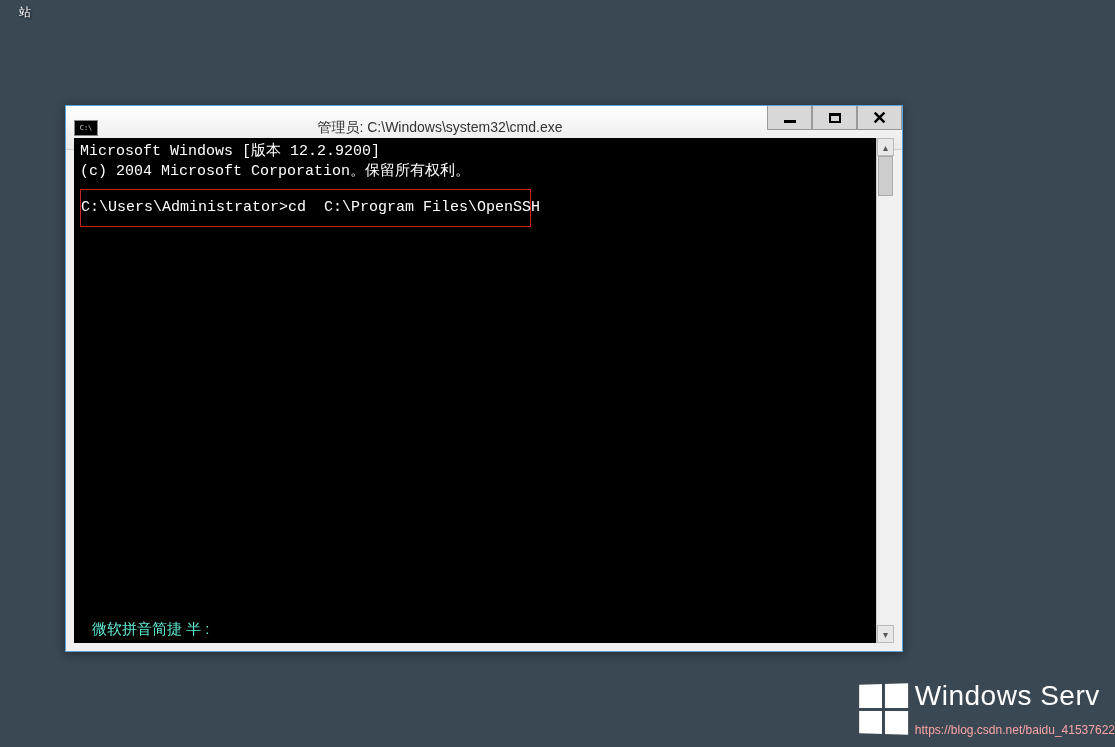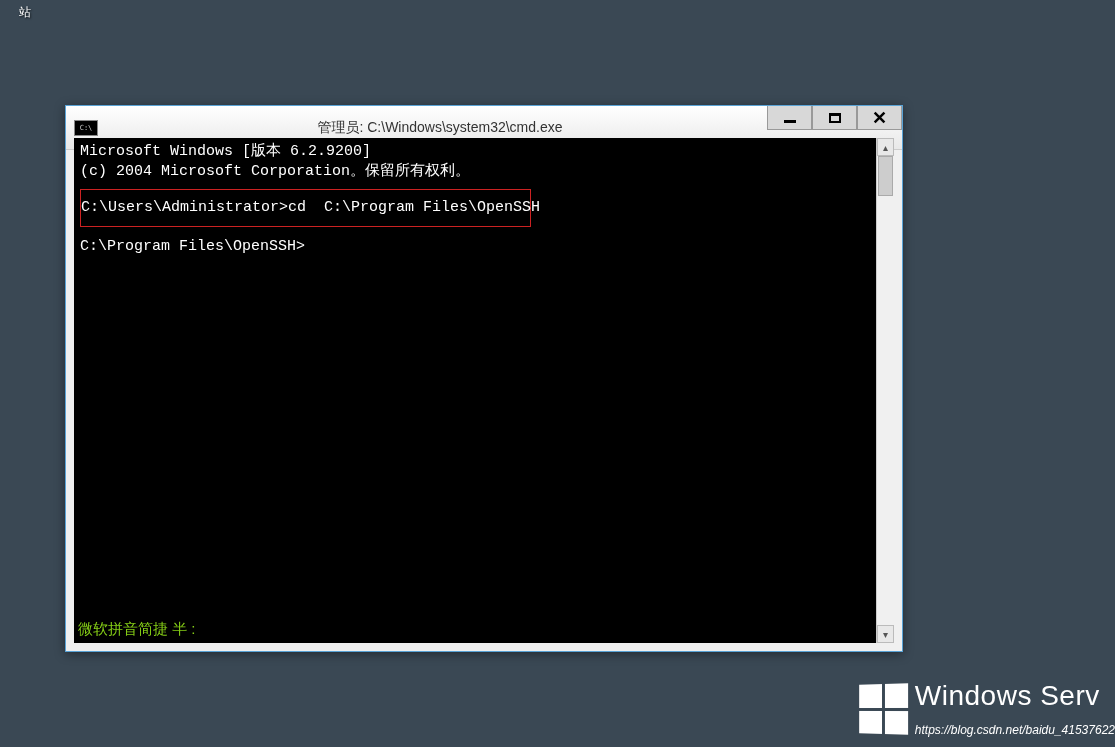--- a/index.html
+++ b/index.html
@@ -133,22 +133,22 @@
     .highlight-box {
       border: 1px solid #cc2222;
       padding: 8px 4px 8px 0;
       margin-top: 6px;
       display: inline-block;
       width: 451px;
     }
     .ime-status {
       position: absolute;
       bottom: 4px;
-      left: 4px;
-      color: #84cc16;
+      left: 18px;
+      color: #5eead4;
       font-family: "SimSun", "Microsoft YaHei", sans-serif;
       font-size: 15px;
     }
     .scrollbar {
       width: 18px;
       background: #f0f0f0;
       border-left: 1px solid #ccc;
       position: relative;
       display: flex;
       flex-direction: column;
@@ -205,23 +205,22 @@
       line-height: 1.1;
     }
     .branding-main {
       font-size: 28px;
       font-weight: 300;
       color: white;
       letter-spacing: 0.5px;
     }
     .branding-url {
       font-size: 12px;
-      color: #ffffff;
+      color: #fca5a5;
       margin-top: 12px;
-      font-style: italic;
     }
   </style>
 </head>
 <body>
 
 <div class="desktop-icon">
   <div class="desktop-icon-label">站</div>
 </div>
 
 <div class="cmd-window">
@@ -236,26 +235,25 @@
         <div class="maximize-glyph"></div>
       </div>
       <div class="window-btn close">
         <span class="close-glyph">✕</span>
       </div>
     </div>
   </div>
 
   <div class="terminal-area">
     <div class="terminal-content">
-      <div class="terminal-line">Microsoft Windows [版本 6.2.9200]</div>
+      <div class="terminal-line">Microsoft Windows [版本 12.2.9200]</div>
       <div class="terminal-line">(c) 2004 Microsoft Corporation。保留所有权利。</div>
       <div class="highlight-box">
         <span class="terminal-line">C:\Users\Administrator&gt;cd  C:\Program Files\OpenSSH</span>
       </div>
-      <div class="terminal-line" style="margin-top:10px;">C:\Program Files\OpenSSH&gt;</div>
       <div class="ime-status">微软拼音简捷 半 :</div>
     </div>
     <div class="scrollbar">
       <div class="scroll-arrow">▴</div>
       <div class="scroll-track">
         <div class="scroll-thumb"></div>
       </div>
       <div class="scroll-arrow">▾</div>
     </div>
   </div>

